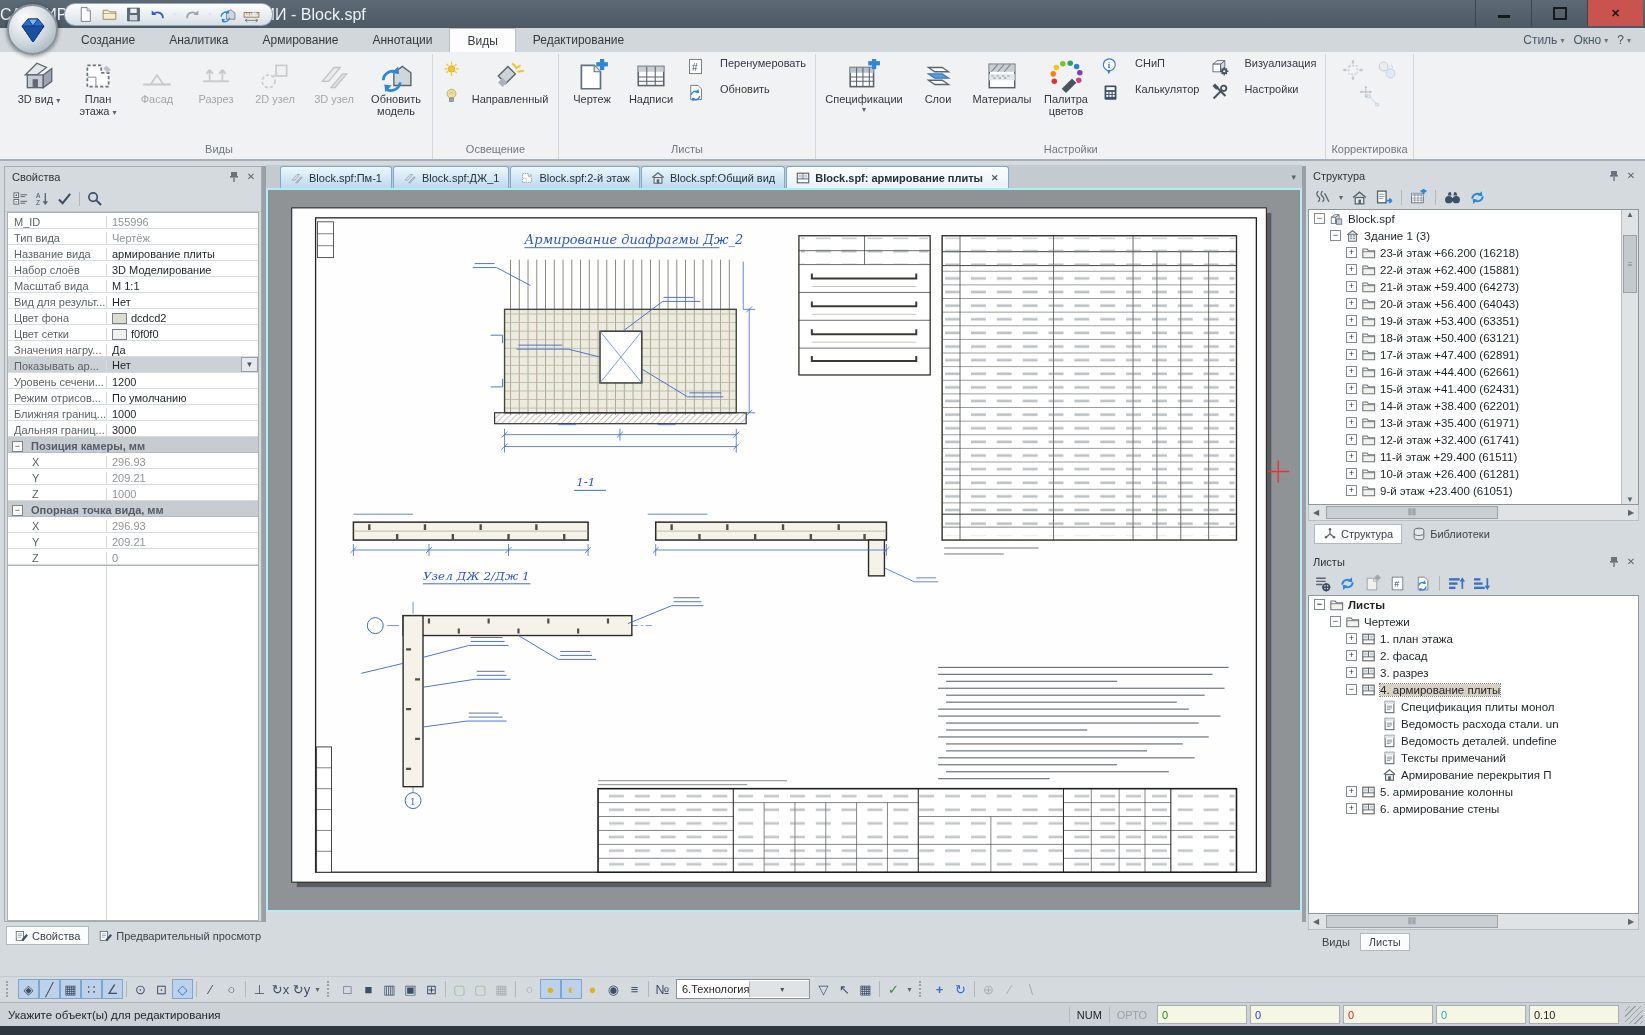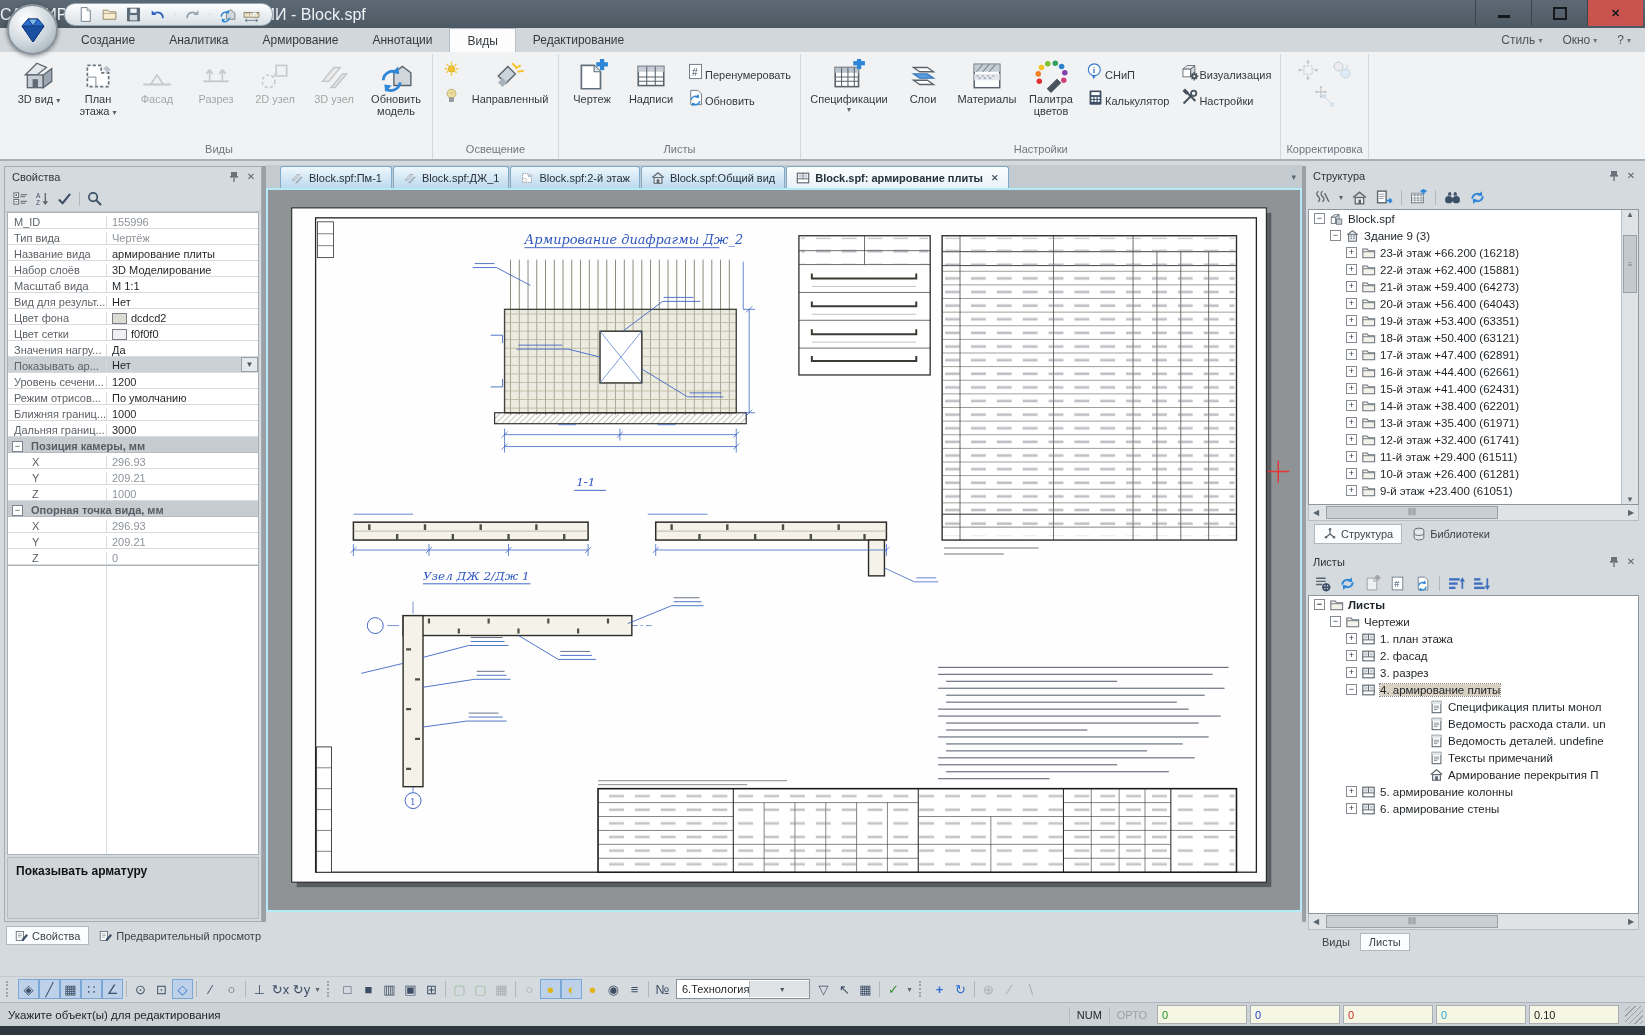--- a/index.html
+++ b/index.html
@@ -22,37 +22,37 @@
   .applogo{position:absolute;left:7px;top:4px;width:47px;height:47px;border-radius:50%;z-index:30;
      background:radial-gradient(circle at 35% 28%,#ffffff,#cdd6dc 55%,#93a0a9);
      border:2px solid #87939c;box-shadow:0 1px 4px rgba(0,0,0,.45);
      display:flex;align-items:center;justify-content:center;}
   
   .menurow{position:absolute;left:0;top:28px;width:100%;height:24px;background:#d2d7db;
      border-bottom:1px solid #c2c8cc;display:flex;align-items:stretch;justify-content:flex-end;}
   .mtabs{display:flex;margin-left:64px;}
   .mtab{padding:0 17px;display:flex;align-items:center;font-size:12px;color:#343a40;}
   .mtab.active{background:#fdfdfe;border:1px solid #b9c0c5;border-bottom:none;}
-  .menuright{margin-left:auto;display:flex;align-items:center;gap:12px;padding-right:10px;color:#4c565e;font-size:12px;}
+  .menuright{margin-left:auto;display:flex;align-items:center;gap:1px;padding-right:10px;color:#4c565e;font-size:12px;}
   .mr{display:flex;align-items:center;gap:3px;padding:0 4px;}
   .mr .dd{font-size:8px;color:#6a747c;}
   
   .ribbon{position:absolute;left:0;top:52px;width:100%;height:109px;background:#f1f2f3;
      border-bottom:2px solid #a9b0b5;display:flex;padding:2px 0 0 6px;box-sizing:border-box;}
   .rgroup{display:flex;flex-direction:column;border-right:1px solid #d4d7d9;padding:0 5px;}
   .rg-body{flex:1;display:flex;align-items:flex-start;gap:3px;padding-top:3px;}
   .rg-title{height:16px;text-align:center;font-size:11px;color:#6f7881;}
   .rb{width:56px;display:flex;flex-direction:column;align-items:center;text-align:center;
       font-size:11px;color:#33393f;line-height:1.08;padding-top:2px;}
   .rb .ri{width:34px;height:34px;margin-bottom:1px;}
   .rb.w84{width:86px;}
   .rb.dis{opacity:.42;filter:grayscale(.9);}
   .dd{font-size:8px;color:#5a646c;}
   .rcol{display:flex;flex-direction:column;gap:2px;}
-  .rs{display:flex;align-items:flex-end;gap:0;height:24px;padding:0 4px;font-size:11px;color:#33393f;}
+  .rs{display:flex;align-items:flex-start;gap:15px;height:24px;padding:0 4px;font-size:11px;color:#33393f;}
   .rs .ri{width:19px;height:19px;}
   .rsm{width:26px;height:24px;display:flex;align-items:center;justify-content:center;}
   .rsm .ri{width:19px;height:19px;}
   .rc{width:34px;height:26px;display:flex;align-items:center;justify-content:center;opacity:.5;}
   .rc .ri{width:24px;height:22px;}
   
   .phead{height:19px;display:flex;align-items:center;padding:0 4px 0 7px;color:#2f3439;font-size:11px;}
   .phead .sp{flex:1;}
   .hic{width:12px;height:12px;margin-left:5px;color:#5a646c;font-size:10px;display:flex;align-items:center;justify-content:center;}
   
@@ -108,21 +108,21 @@
   .trow{display:flex;align-items:center;height:17px;white-space:nowrap;font-size:11.5px;color:#1d2226;}
   .tw{width:9px;height:9px;border:1px solid #848b92;background:#fff;display:inline-flex;align-items:center;
       justify-content:center;font-size:9px;line-height:7px;color:#333;margin-right:4px;flex:none;}
   .tw.none{visibility:hidden;}
   .tw.minus::before{content:"−";}
   .tw.plus::before{content:"+";}
   .ti{width:15px;height:14px;margin-right:4px;flex:none;}
   .trow[data-level="1"]{padding-left:5px;}
   .trow[data-level="2"]{padding-left:21px;}
   .trow[data-level="3"]{padding-left:37px;text-align:right;}
-  .trow[data-level="4"]{padding-left:58px;margin-left:47px;}
+  .trow[data-level="4"]{padding-left:58px;}
   .trow.bold{font-weight:bold;}
   .trow.sel .tlbl{background:#d9d2c4;outline:1px dotted #8a8577;}
   .vscroll{position:absolute;right:0;top:0;bottom:0;width:16px;background:#dfe3e6;border-left:1px solid #b8bec2;
      display:flex;flex-direction:column;align-items:center;font-size:8px;color:#5a646c;}
   .vthumb{width:12px;height:56px;background:#c3c9cd;border:1px solid #9aa1a7;margin-top:16px;
      display:flex;align-items:center;justify-content:center;color:#7a838a;}
   .hscroll{height:15px;margin:0 2px;background:#dfe3e6;border:1px solid #b8bec2;border-top:none;
      display:flex;align-items:center;font-size:8px;color:#5a646c;}
   .hthumb{height:11px;flex:0 0 170px;background:#c9cfd3;border:1px solid #9aa1a7;margin-left:3px;
      display:flex;align-items:center;justify-content:center;color:#7a838a;font-size:9px;}
@@ -985,21 +985,20 @@
 
           <span class="plab">Z</span>
           <span class="pval">
 
             <span>0</span>
 
           </span>
         </div>
       </div>
     <div class="pempty"></div>
-    <div class="pdesc">Показывать арматуру</div>
   </aside>
   <div class="ptabs">
 
       <div class="ptab active">
         <svg width="13" height="13">
           <use href="#s-proptab"></use>
         </svg>
         <span>Свойства</span>
       </div>
 
@@ -1251,21 +1250,21 @@
         <svg class="ti">
             <use href="#s-block16"></use>
           </svg>
         <span class="tlbl">Block.spf</span>
       </div>
       <div class="trow" data-level="2">
         <span class="tw minus"></span>
         <svg class="ti">
             <use href="#s-building16"></use>
           </svg>
-        <span class="tlbl">Здание 9 (3)</span>
+        <span class="tlbl">Здание 1 (3)</span>
       </div>
       <div>
 
           <div class="trow" data-level="3">
             <span class="tw plus"></span>
             <svg class="ti">
               <use href="#s-folder16"></use>
             </svg>
             <span class="tlbl">23-й этаж +66.200 (16218)</span>
           </div>

